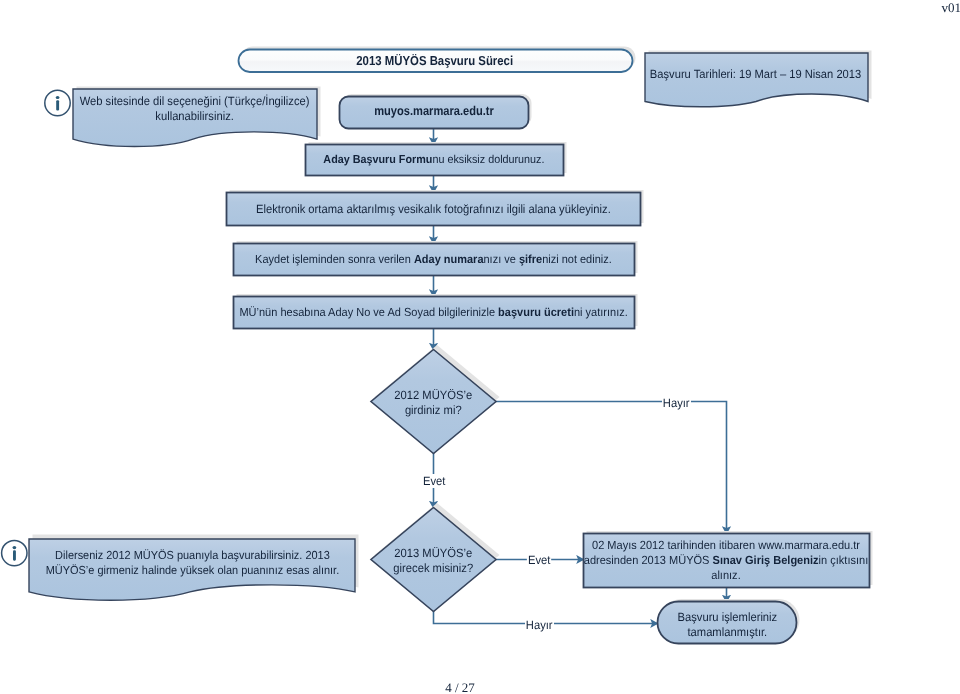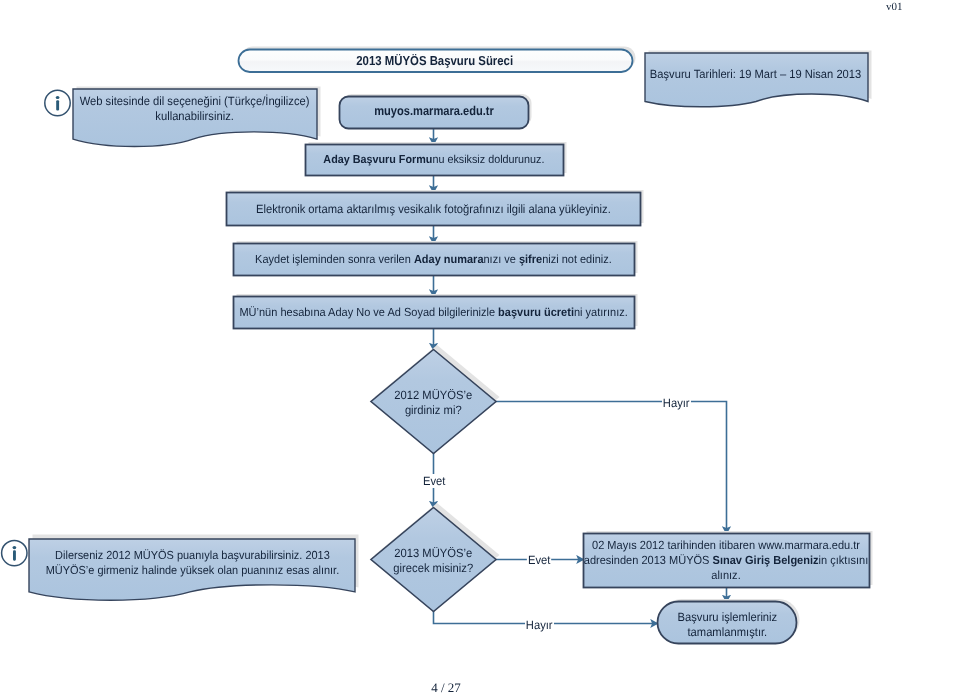--- a/index.html
+++ b/index.html
@@ -95,22 +95,22 @@
         <rect x="56.2" y="100.2" width="2.9" height="10.4" rx="1.1" fill="#2a5b78"></rect>
       </g>
       <g>
         <circle cx="14.3" cy="553.1" r="12.7" fill="none" stroke="#33526f" stroke-width="1.5"></circle>
         <ellipse cx="14.4" cy="547.6" rx="1.85" ry="1.6" fill="#2a5b78"></ellipse>
         <rect x="13.0" y="550.3" width="2.9" height="10.4" rx="1.1" fill="#2a5b78"></rect>
       </g>
     </g>
   </svg>
 
-  <div class="txt" style="left:886px;top:-0.2px;width:75px;text-align:left;font-family:'Liberation Serif',serif;font-size:11px;">v01</div>
-  <div class="txt" style="left:386px;top:680px;width:120px;font-family:'Liberation Serif',serif;font-size:13px;">4 / 27</div>
+  <div class="txt" style="left:886px;top:-0.2px;width:75px;text-align:right;font-family:'Liberation Serif',serif;font-size:13px;">v01</div>
+  <div class="txt" style="left:400px;top:680px;width:120px;font-family:'Liberation Serif',serif;font-size:13px;">4 / 27</div>
 
   <div class="txt sxb" style="left:208.6px;top:53px;width:451.4px;font-size:13px;font-weight:bold;">2013 MÜYÖS Başvuru Süreci</div>
   <div class="txt sx" style="left:632.4px;top:67px;width:247.1px;font-size:11.95px;">Başvuru Tarihleri: 19 Mart – 19 Nisan 2013</div>
   <div class="txt sx" style="left:62.400000000000006px;top:94px;width:265.2px;font-size:12px;">Web sitesinde dil seçeneğini (Türkçe/İngilizce)
 kullanabilirsiniz.</div>
   <div class="txt sx" style="left:15.8px;top:548px;width:352.9px;font-size:11.72px;">Dilerseniz 2012 MÜYÖS puanıyla başvurabilirsiniz. 2013
 MÜYÖS’e girmeniz halinde yüksek olan puanınız esas alınır.</div>
 
   <div class="txt sxb" style="left:325.5px;top:104px;width:216px;font-size:12.7px;font-weight:bold;">muyos.marmara.edu.tr</div>
   <div class="txt sx" style="left:296.05px;top:152.7px;width:275.9px;font-size:11.54px;"><b>Aday Başvuru Formu</b><span>nu eksiksiz doldurunuz.</span></div>

